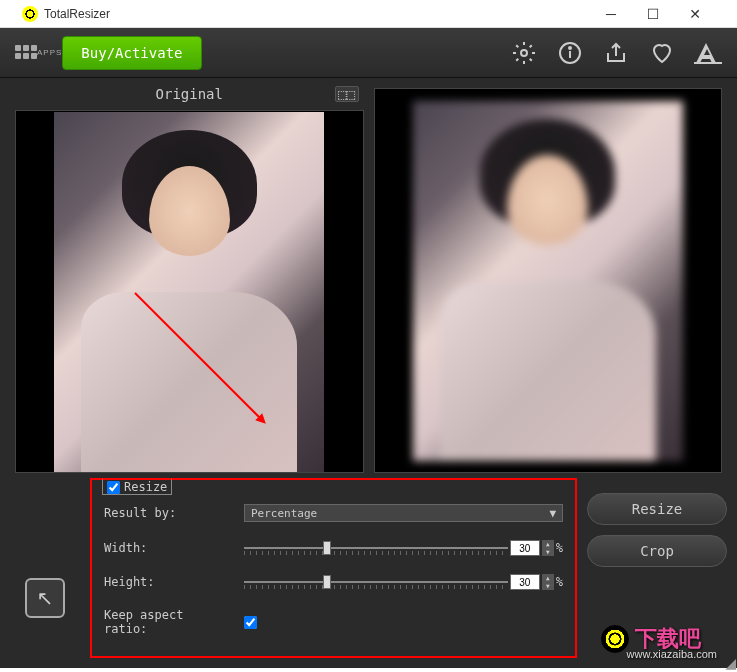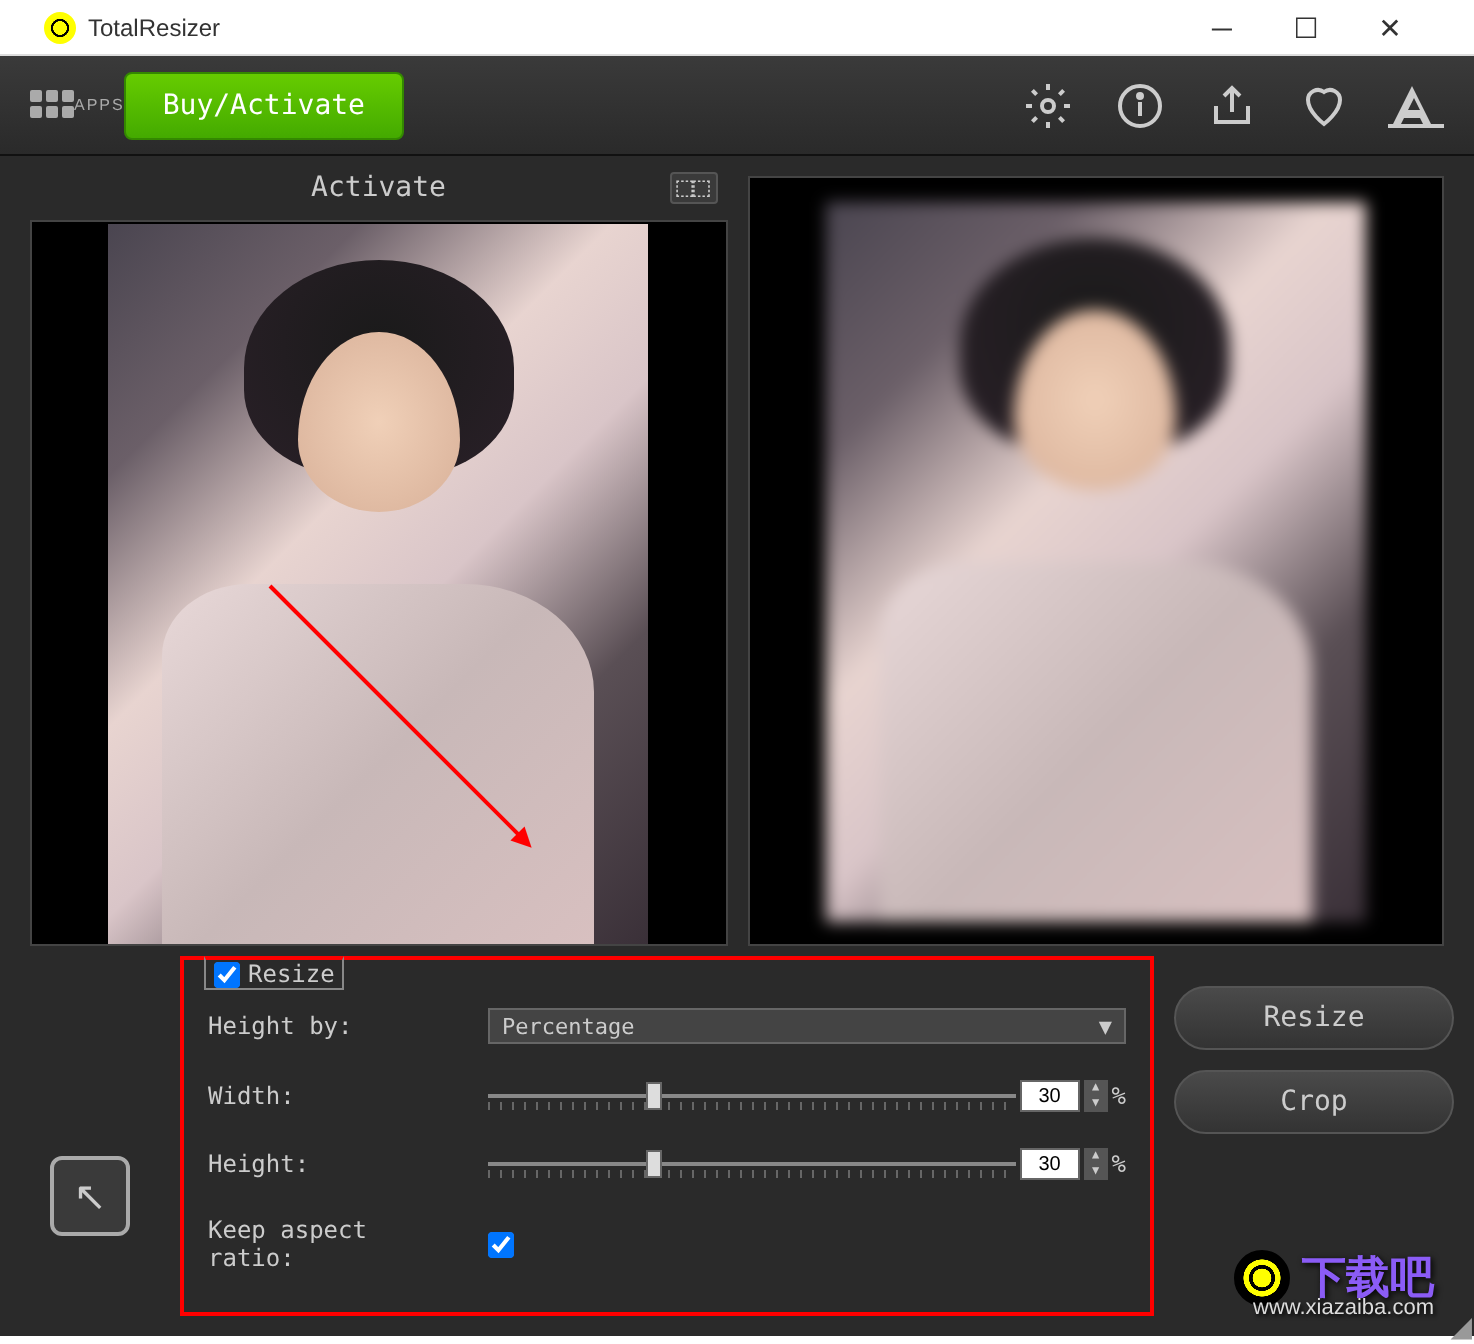--- a/index.html
+++ b/index.html
@@ -49,21 +49,21 @@
 .slider-ticks { position: absolute; top: 10px; left: 0; right: 0; height: 4px; background: repeating-linear-gradient(90deg, #666 0, #666 1px, transparent 1px, transparent 6px); }
 .slider-thumb { position: absolute; top: 0; width: 8px; height: 14px; background: #ddd; border: 1px solid #666; left: 30%; cursor: pointer; }
 .num-input { width: 30px; height: 16px; background: #fff; border: 1px solid #666; font-size: 10px; text-align: center; }
 .spinner { width: 12px; height: 16px; background: #555; display: flex; flex-direction: column; }
 .spinner span { flex: 1; font-size: 6px; text-align: center; color: #ccc; line-height: 8px; cursor: pointer; }
 .pct { color: #ccc; }
 
 .actions { width: 140px; display: flex; flex-direction: column; gap: 10px; padding-top: 15px; }
 .action-btn { height: 32px; background: linear-gradient(#4a4a4a, #333); border: 1px solid #555; border-radius: 16px; color: #ccc; font-family: monospace; font-size: 14px; cursor: pointer; }
 
-.watermark { position: absolute; bottom: 18px; right: 20px; color: #8b5cf6; font-size: 22px; font-weight: bold; text-shadow: 1px 1px 3px #000; display: flex; align-items: center; gap: 6px; z-index: 50; }
+.watermark { position: absolute; bottom: 18px; right: 36px; color: #ec4899; font-size: 22px; font-weight: bold; text-shadow: 1px 1px 3px #000; display: flex; align-items: center; gap: 6px; z-index: 50; }
 .wm-icon { width: 28px; height: 28px; background: radial-gradient(circle, #ff0 25%, #000 26%, #000 35%, #ff0 36%, #ff0 50%, #000 51%); border-radius: 50%; border: 1px solid #000; }
 .wm-sub { position: absolute; bottom: 12px; right: 20px; font-size: 11px; color: #ddd; text-shadow: 1px 1px 2px #000; z-index: 50; }
 
 .resize-handle { position: absolute; bottom: 1px; right: 1px; color: #999; font-size: 14px; }
 </style>
 </head>
 <body>
 
 <div class="titlebar">
   <span class="titlebar-icon"></span>
@@ -117,21 +117,21 @@
           <path d="M2 22L12 2l10 20h-4l-2-4H8l-2 4H2zm8-8h6l-3-6-3 6z"></path>
           <line x1="0" y1="22" x2="28" y2="22" stroke="#ccc" stroke-width="2"></line>
         </svg>
       </span>
   </div>
 </div>
 
 <div class="main">
   <div class="panel">
     <div class="panel-head">
-      <span>Activate</span>
+      <span>Original</span>
       <span class="panel-head-icon">⬚⬚</span>
     </div>
     <div class="img-wrap">
       <div class="fake-img">
         <div class="fake-hair"></div>
           <div class="fake-face"></div>
           <div class="fake-dress"></div>
         <div class="arrow-line"></div>
       </div>
     </div>
@@ -152,21 +152,21 @@
     <div class="nav-btn">↖</div>
   </div>
 
   <div class="resize-box">
     <div class="fieldset-label">
       <input type="checkbox" checked="" style="">
       <span>Resize</span>
     </div>
 
     <div class="form-row">
-      <span class="form-label">Height by:</span>
+      <span class="form-label">Result by:</span>
       <div class="select-box">
         <span>Percentage</span>
         <span>▼</span>
       </div>
     </div>
 
     <div class="form-row">
       <span class="form-label">Width:</span>
       <div class="slider-wrap">
         <div class="slider">

